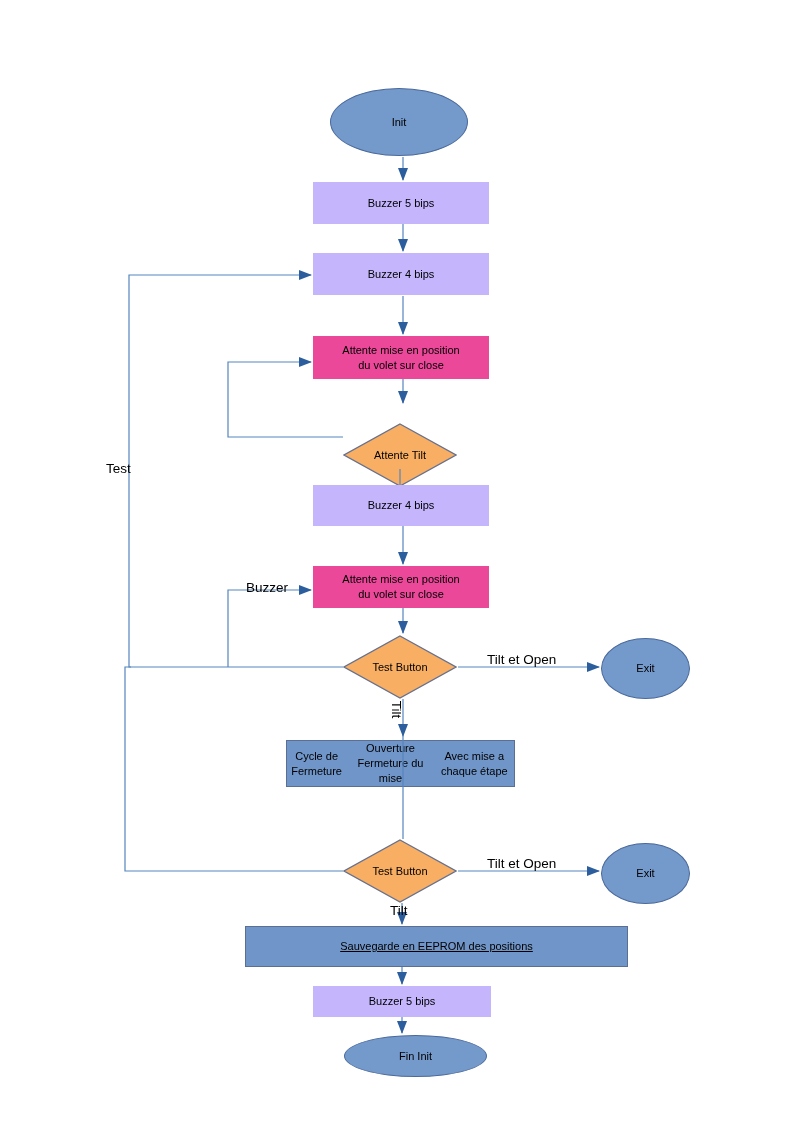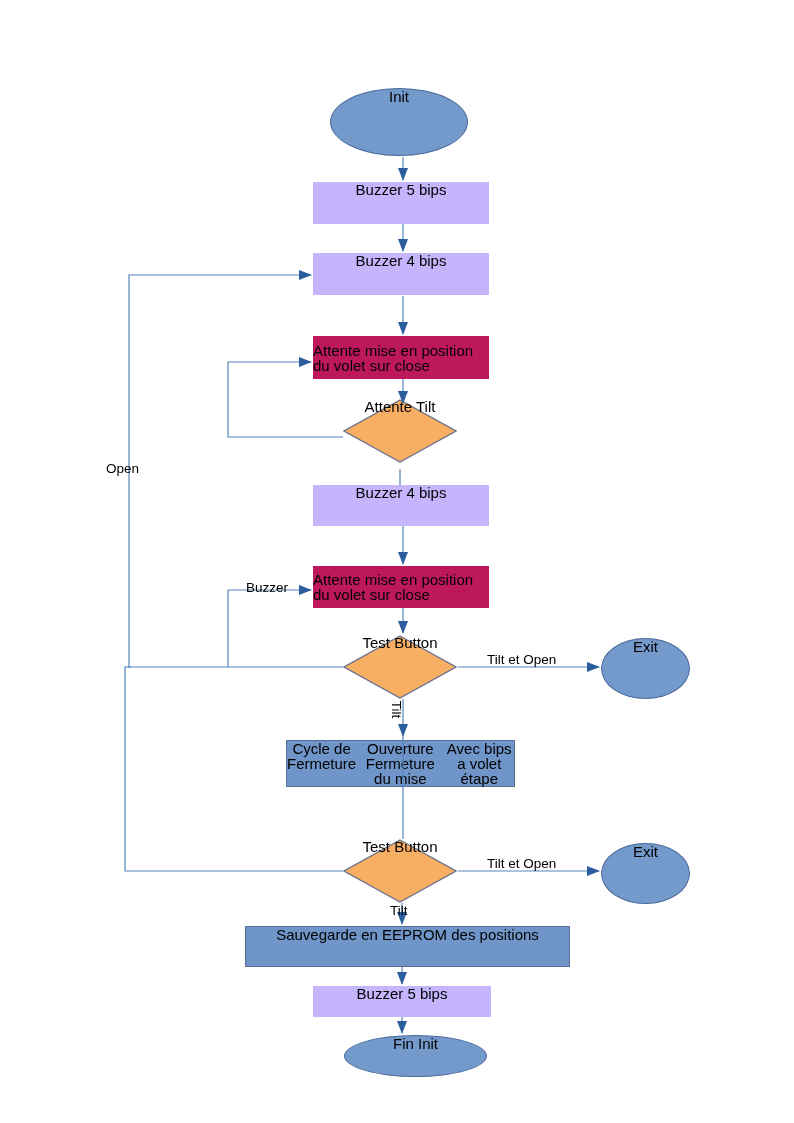--- a/index.html
+++ b/index.html
@@ -8,34 +8,34 @@
     width: 794px;
     height: 1123px;
     background: #ffffff;
     font-family: "Liberation Sans", sans-serif;
     color: #000000;
     overflow: hidden;
   }
   .node {
     position: absolute;
     display: flex;
-    align-items: flex-start;
+    align-items: center;
     justify-content: center;
     text-align: center;
-    font-size: 15px;
+    font-size: 11px;
     line-height: 15px;
     box-sizing: border-box;
   }
   .ellipse {
     background: #7499cb;
     border: 1px solid #4a699b;
     border-radius: 50%;
   }
   .rect-yellow { background: #c4b5fd; }
-  .rect-green  { background: #be185d; }
+  .rect-green  { background: #ec4899; }
   .rect-blue   { background: #7095c8; border: 1px solid #5b6e94; }
   .diamond { background: transparent; }
   .diamond svg { position: absolute; left: 0; top: 0; }
   .diamond .lbl { position: relative; z-index: 1; }
   .edge-label {
     position: absolute;
     font-size: 13.5px;
     white-space: nowrap;
   }
   .edge-label.vertical {
@@ -66,21 +66,21 @@
 
   <div class="node rect-yellow" style="left:313px; top:253px; width:176px; height:42px;">
     <span>Buzzer 4 bips</span>
   </div>
 
   <div class="node rect-green" style="left:313px; top:336px; width:176px; height:43px; flex-direction:column;">
     <span>Attente mise en position</span>
     <span>du volet sur close</span>
   </div>
 
-  <div class="node diamond" style="left:343px; top:399px; width:114px; height:64px;">
+  <div class="node diamond" style="left:343px; top:423px; width:114px; height:64px;">
     <svg width="114" height="64">
       <polygon points="57,1 113,32 57,63 1,32" fill="#f8ae63" stroke="#66708c" stroke-width="1.3"></polygon>
     </svg>
     <span class="lbl">Attente Tilt</span>
   </div>
 
   <div class="node rect-yellow" style="left:313px; top:485px; width:176px; height:41px;">
     <span>Buzzer 4 bips</span>
   </div>
 
@@ -96,47 +96,47 @@
     <span class="lbl">Test Button</span>
   </div>
 
   <div class="node ellipse" style="left:601px; top:638px; width:89px; height:61px;">
     <span>Exit</span>
   </div>
 
   <div class="node rect-blue" style="left:286px; top:740px; width:229px; height:47px; flex-direction:row;">
     <span>Cycle de Fermeture</span>
     <span>Ouverture Fermeture du mise</span>
-    <span>Avec bips a volet étape</span>
+    <span>Avec mise a chaque étape</span>
   </div>
 
   <div class="node diamond" style="left:343px; top:839px; width:114px; height:64px;">
     <svg width="114" height="64">
       <polygon points="57,1 113,32 57,63 1,32" fill="#f8ae63" stroke="#66708c" stroke-width="1.3"></polygon>
     </svg>
     <span class="lbl">Test Button</span>
   </div>
 
   <div class="node ellipse" style="left:601px; top:843px; width:89px; height:61px;">
     <span>Exit</span>
   </div>
 
-  <div class="node rect-blue" style="left:245px; top:926px; width:325px; height:41px;">
+  <div class="node rect-blue" style="left:245px; top:926px; width:383px; height:41px;text-decoration:underline;">
     <span>Sauvegarde en EEPROM des positions</span>
   </div>
 
   <div class="node rect-yellow" style="left:313px; top:986px; width:178px; height:31px;">
     <span>Buzzer 5 bips</span>
   </div>
 
   <div class="node ellipse" style="left:344px; top:1035px; width:143px; height:42px;">
     <span>Fin Init</span>
   </div>
 
-  <span class="edge-label" style="left:106px; top:461px;">Open</span>
+  <span class="edge-label" style="left:106px; top:461px;">Test</span>
   <span class="edge-label" style="left:246px; top:580px;">Buzzer</span>
   <span class="edge-label vertical" style="left:388px; top:702px;">Tilt</span>
   <span class="edge-label" style="left:487px; top:652px;">Tilt et Open</span>
   <span class="edge-label" style="left:487px; top:856px;">Tilt et Open</span>
   <span class="edge-label" style="left:390px; top:903px;">Tilt</span>
 
   <svg class="edges" width="794" height="1123" viewBox="0 0 794 1123">
     <defs>
       <marker id="arrow" markerUnits="userSpaceOnUse" markerWidth="13" markerHeight="10" refX="12" refY="5" orient="auto">
         <path d="M0,0 L13,5 L0,10 z" fill="#2c5e9e"></path>

